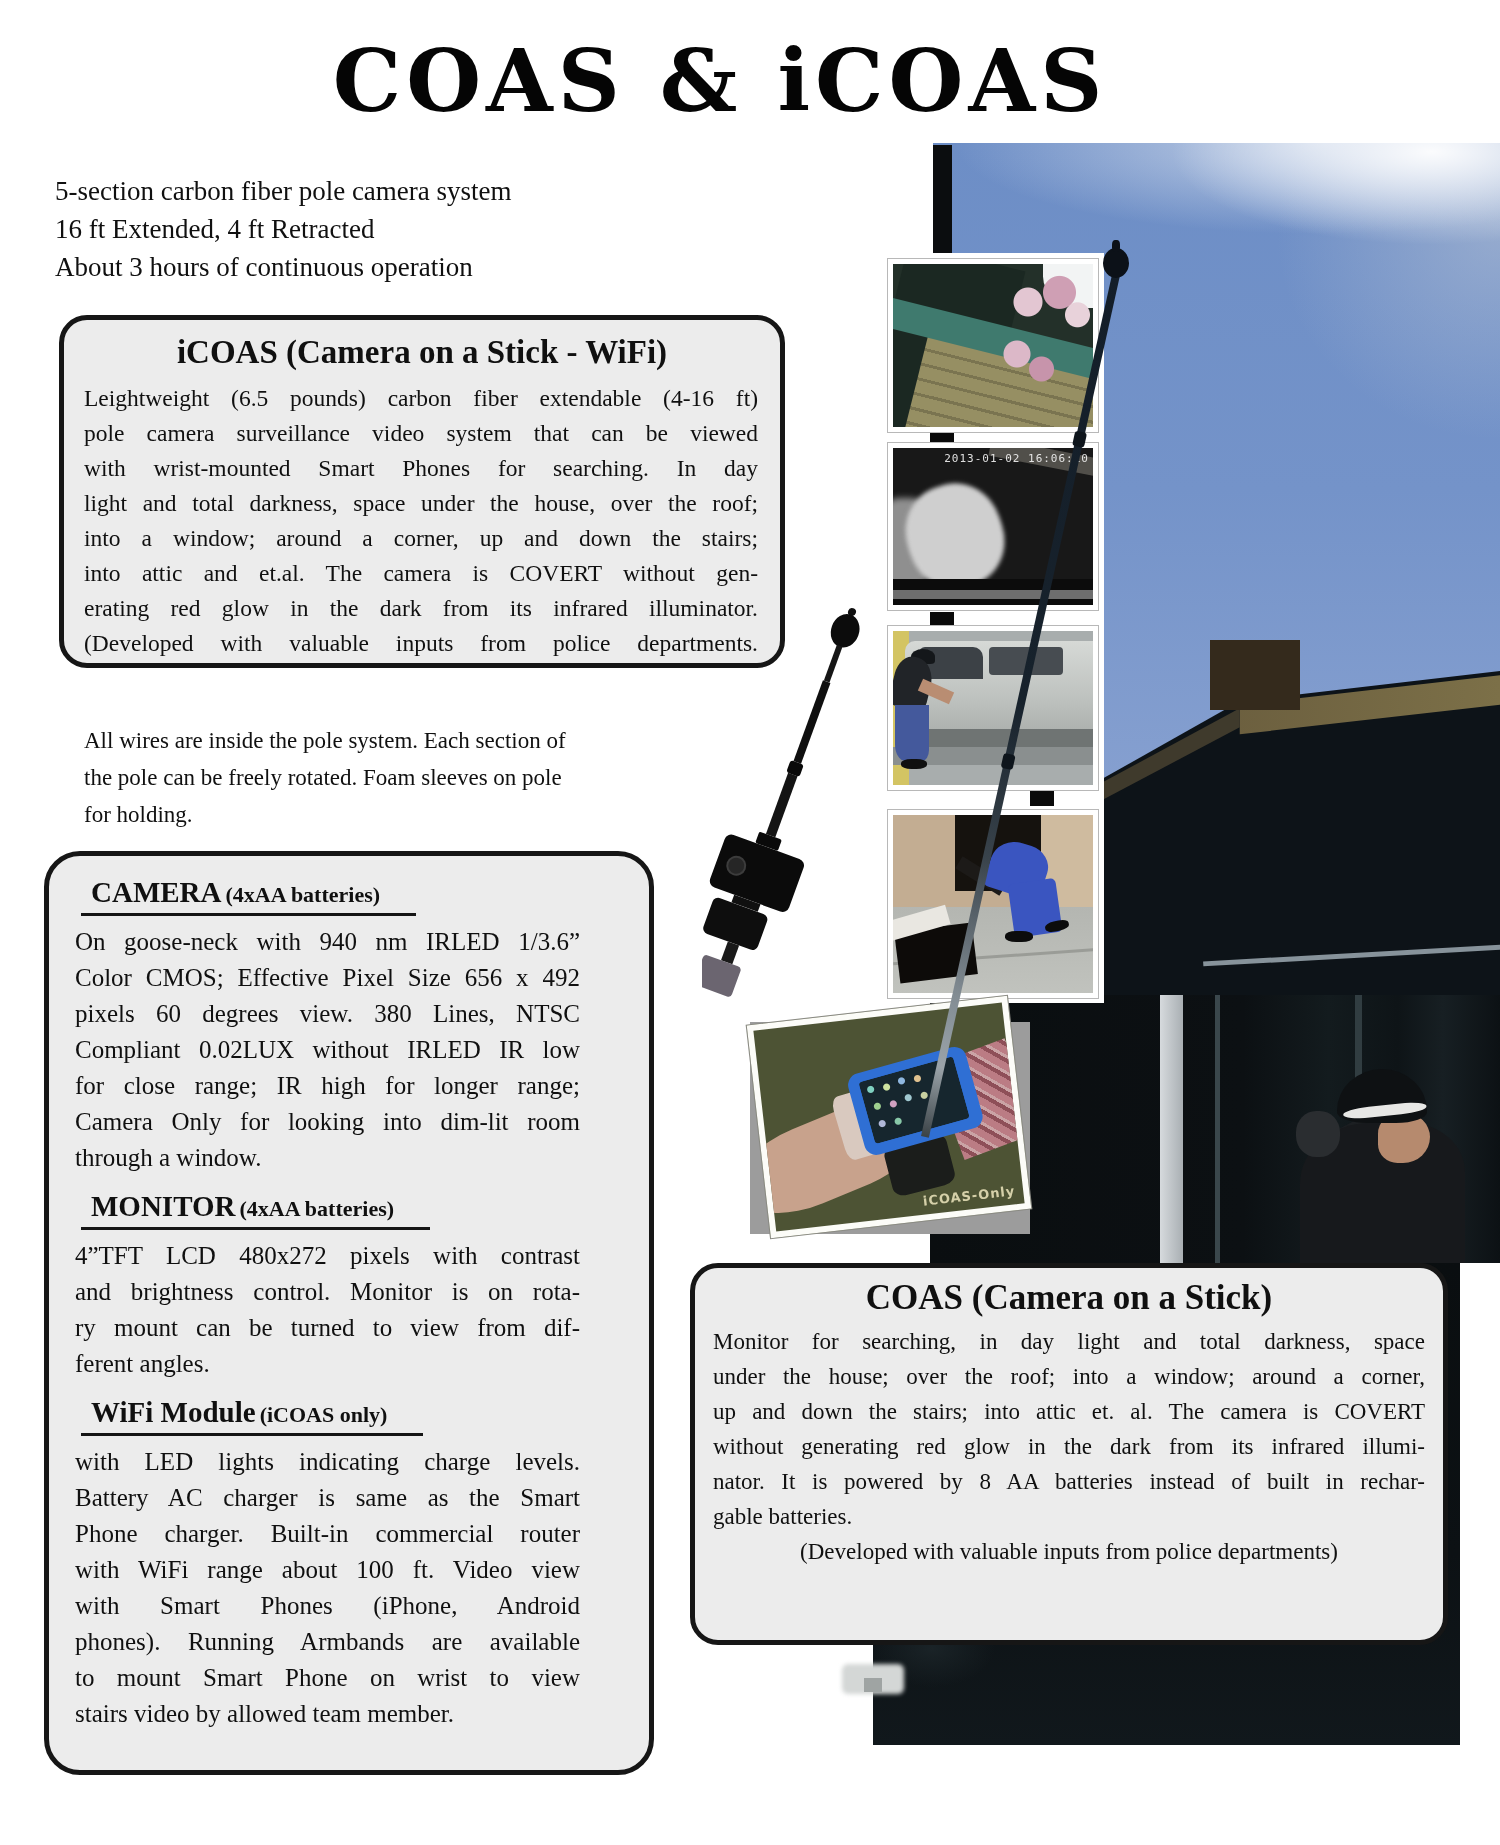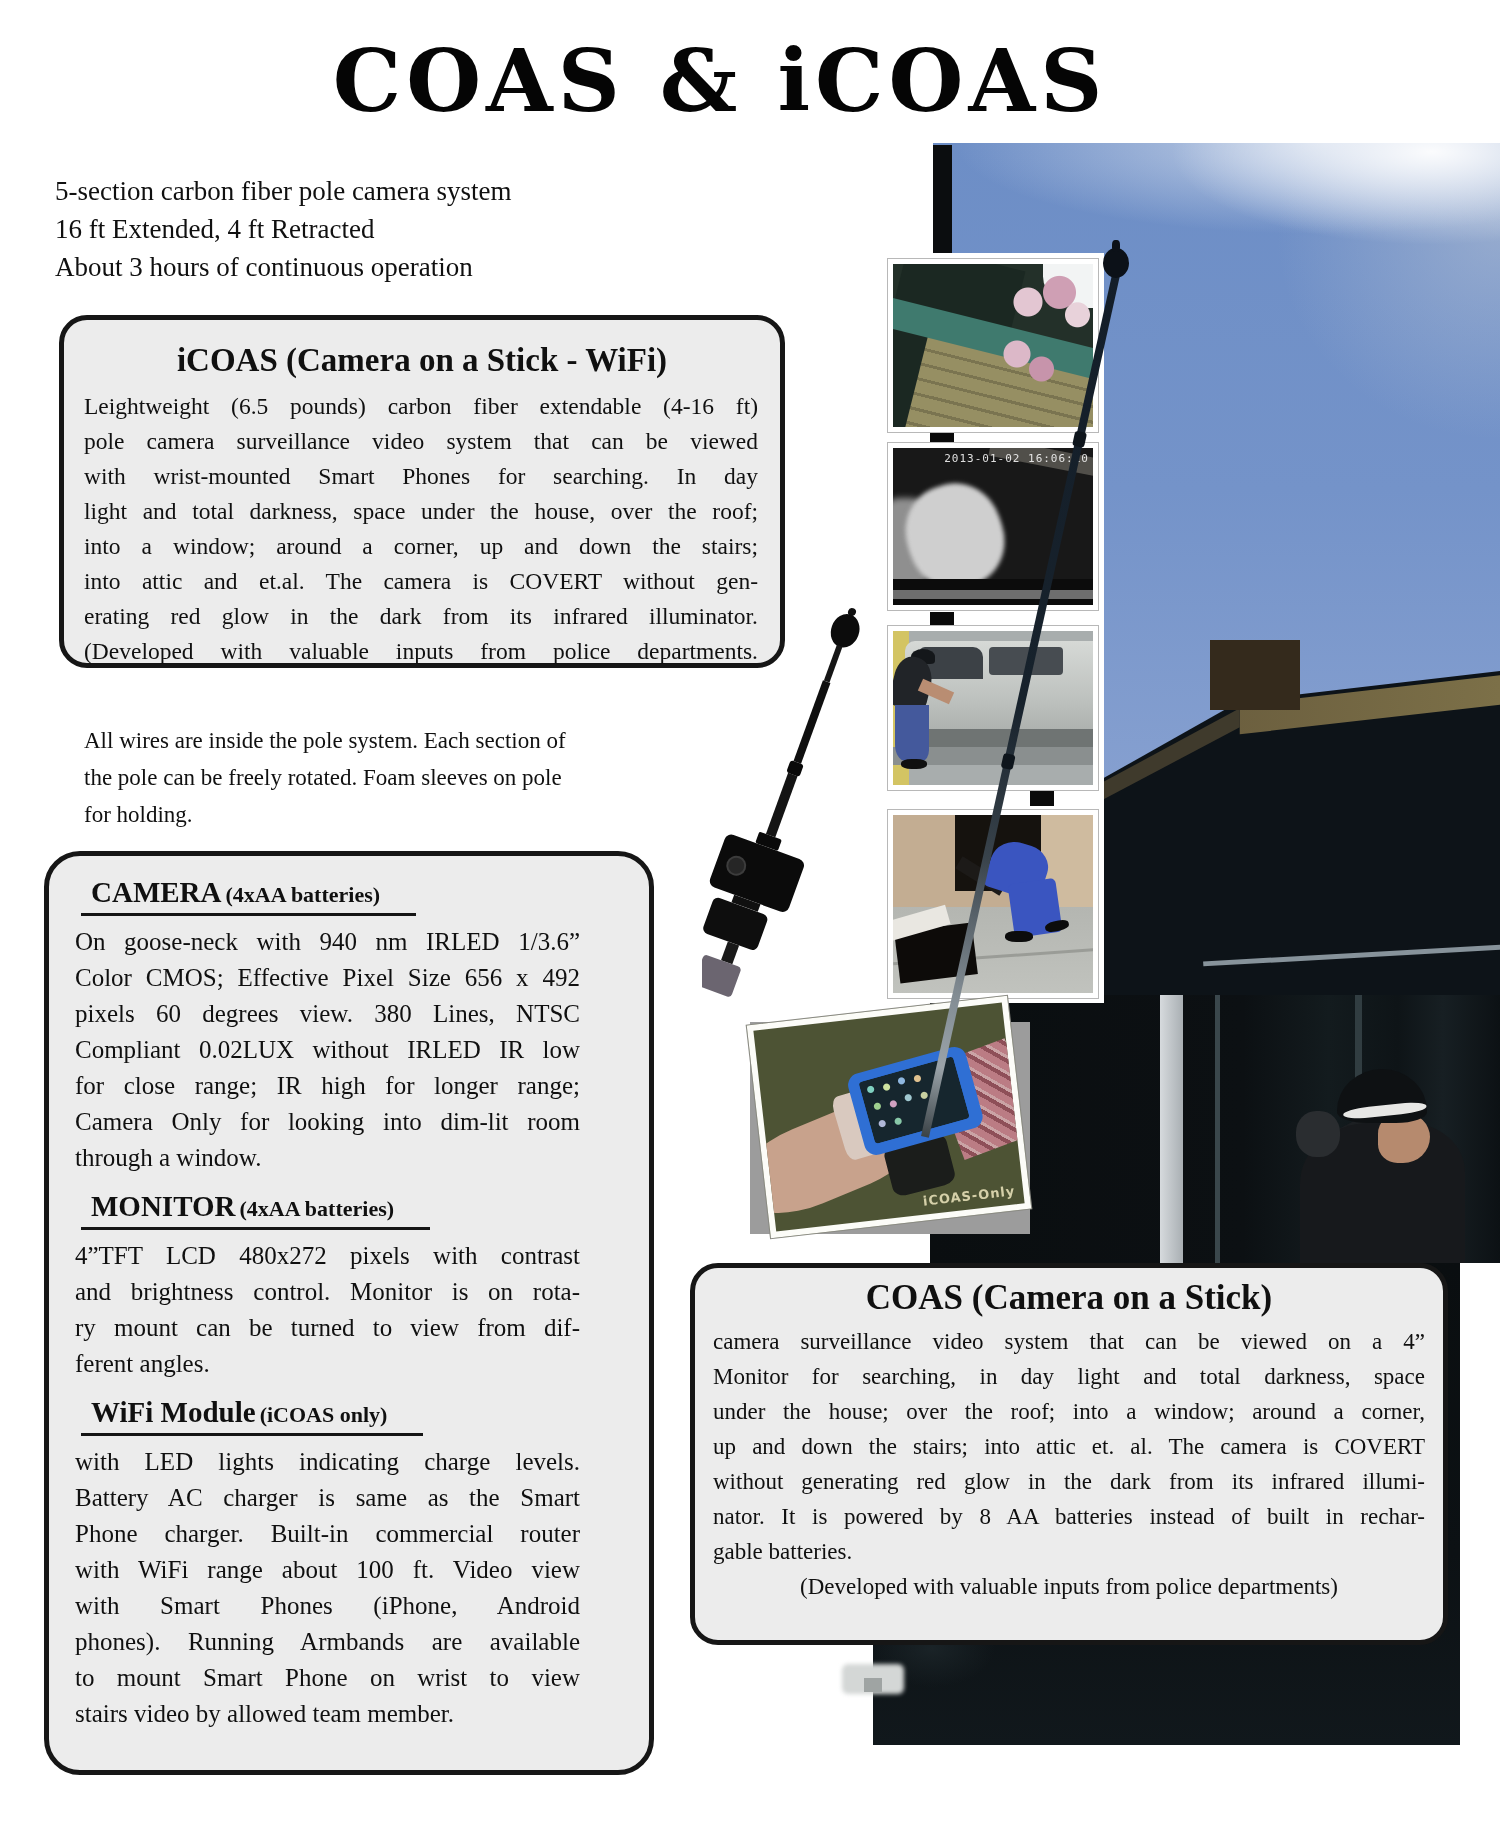--- a/index.html
+++ b/index.html
@@ -9,21 +9,21 @@
 
   
   .main-title{left:0;top:30px;width:1440px;text-align:center;
     font-family:"DejaVu Serif",serif;font-weight:bold;font-size:86px;letter-spacing:5px;color:#050505;}
   .intro{left:55px;top:172px;width:560px;font-size:27px;line-height:38px;}
 
   
   .rbox{background:var(--box_bg,#ececec);border:5px solid var(--box_border,#161616);
         border-radius:28px;box-sizing:border-box;z-index:5;}
   .icoas-box{left:59px;top:315px;width:726px;height:353px;}
-  .icoas-title{text-align:center;font-weight:bold;font-size:33px;margin-top:22px;}
+  .icoas-title{text-align:center;font-weight:bold;font-size:33px;margin-top:14px;}
   .icoas-body{margin:10px 22px 0 20px;font-size:23.5px;line-height:35px;}
 
   .specs-box{left:44px;top:851px;width:610px;height:924px;border-radius:36px;padding-top:20px;}
   .spec-head{display:inline-block;margin-left:32px;border-bottom:3px solid #151515;
              padding:0 36px 4px 10px;white-space:nowrap;}
   .spec-head .hw{font-weight:bold;font-size:29px;}
   .spec-head .hq{font-weight:bold;font-size:22px;}
   .spec-body{margin:8px 0 14px 26px;width:505px;font-size:25px;line-height:36px;}
 
   .coas-box{left:690px;top:1263px;width:758px;height:382px;}
@@ -353,21 +353,20 @@
         <div class="bl">with Smart Phones (iPhone, Android</div>
         <div class="bl">phones). Running Armbands are available</div>
         <div class="bl">to mount Smart Phone on wrist to view</div>
         <div class="bl">stairs video by allowed team member.</div>
       </div>
   </div>
 
   <div class="abs rbox coas-box">
     <div class="coas-title">COAS (Camera on a Stick)</div>
     <div class="coas-body endleft">
-        <div class="bl">camera surveillance video system that can be viewed on a 4”</div>
         <div class="bl">Monitor for searching, in day light and total darkness, space</div>
         <div class="bl">under the house; over the roof; into a window; around a corner,</div>
         <div class="bl">up and down the stairs; into attic et. al.  The camera is COVERT</div>
         <div class="bl">without generating red glow in the dark from its infrared illumi-</div>
         <div class="bl">nator.  It is powered by 8 AA batteries instead of built in rechar-</div>
         <div class="bl">gable batteries.</div>
       </div>
     <div class="coas-footer">(Developed with valuable inputs from police departments)</div>
   </div>
 

